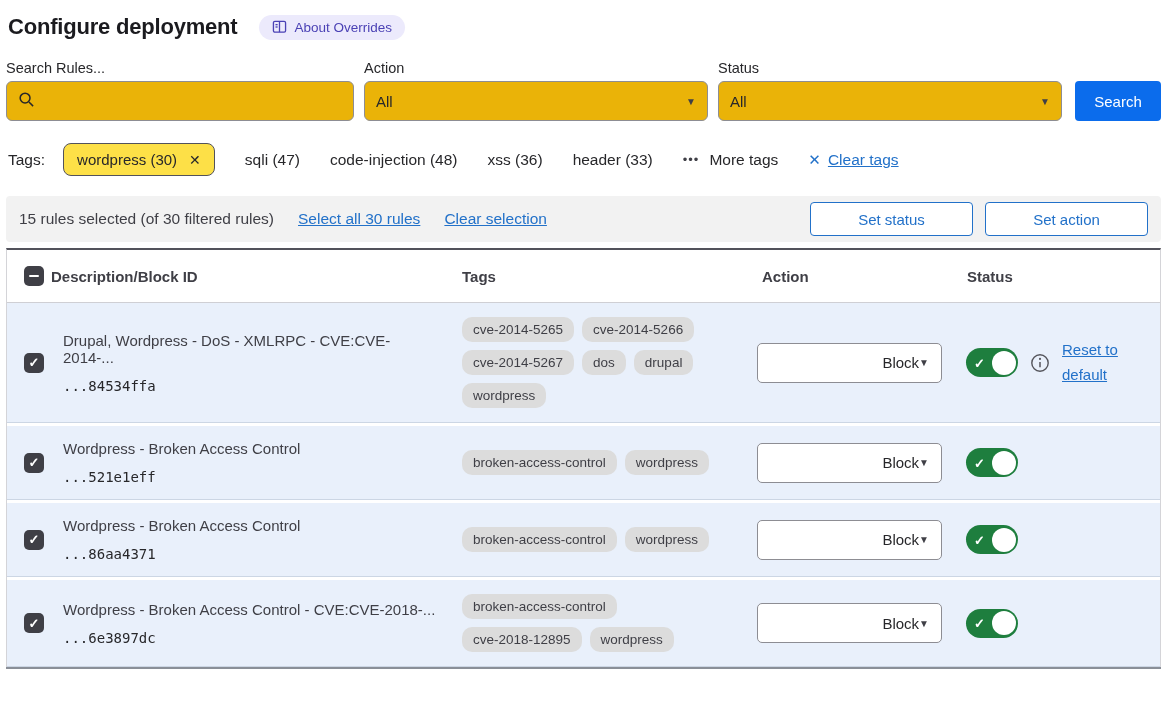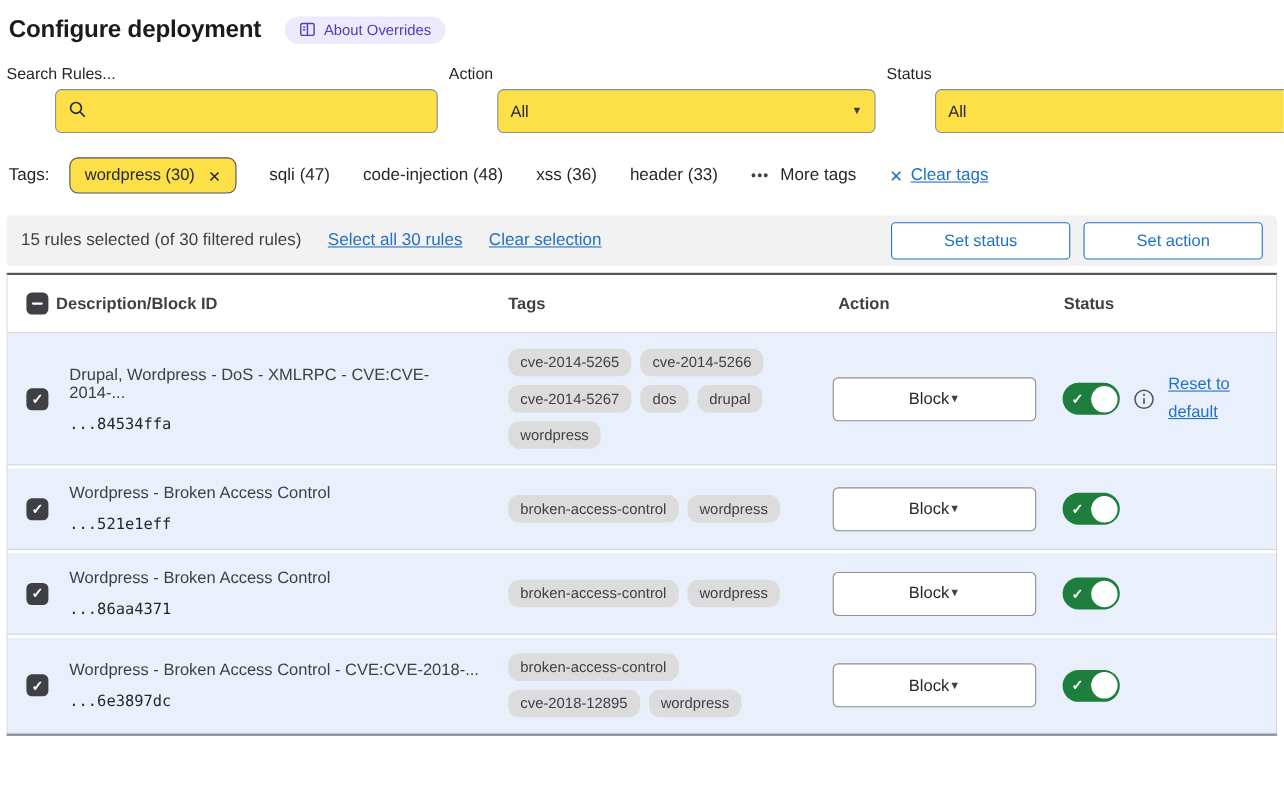--- a/index.html
+++ b/index.html
@@ -10,22 +10,22 @@
   
   .hdr { display:flex; align-items:center; gap:22px; margin:4px 2px 20px 2px; }
   .title { font-size:22px; font-weight:700; color:#1b1b1f; letter-spacing:-0.2px; }
   .badge { display:inline-flex; align-items:center; gap:7px; background:var(--badge-bg);
     color:var(--badge-fg); font-size:13.5px; padding:5px 13px; border-radius:13px; cursor:pointer; }
   .badge svg { display:block; }
 
   
   .filters { display:flex; gap:10px; margin-bottom:22px; align-items:flex-end; }
   .filter label { display:block; font-size:14.5px; color:#27272a; margin-bottom:5px; }
-  .control { height:40px; border:1px solid #8d8d93; border-radius:6px; background:#fde047;
-    display:flex; align-items:center; padding:0 11px; font-size:15px; color:#27272a;margin-left:44px; }
+  .control { height:40px; border:1px solid #8d8d93; border-radius:6px; background:#eab308;
+    display:flex; align-items:center; padding:0 11px; font-size:15px; color:#27272a; }
   .f-search { width:348px; }
   .f-select { width:344px; }
   .control.select { justify-content:space-between; cursor:pointer; }
   .caret { font-size:10px; color:#3f3f46; }
   .search-box input { border:none; outline:none; flex:1; font-size:15px; margin-left:9px;
     font-family:"Liberation Sans", sans-serif; background:transparent; }
   .search-btn { margin-left:auto; width:86px; height:40px; background:var(--accent-blue);
     color:#fff; border:none; border-radius:4px; font-size:15px; cursor:pointer;
     font-family:"Liberation Sans", sans-serif; }
 
@@ -65,21 +65,21 @@
   .t-row:last-child { margin-bottom:0; }
   .desc-cell { padding-left:12px; padding-right:14px; }
   .desc-title { font-size:15px; color:#3f3f46; margin-bottom:12px; }
   .rule-id { font-family:"DejaVu Sans Mono", monospace; font-size:14px; color:#27272a; }
   .tags-cell { padding-left:11px; }
   .tags-wrap { display:flex; flex-wrap:wrap; gap:8px; max-width:252px; }
   .row-chip { background:var(--chip-bg); border-radius:10px; padding:5px 11px; font-size:13.5px;
     color:#3f3f46; white-space:nowrap; }
   .action-cell { padding-left:6px; }
   .action-select { width:185px; height:40px; border:1px solid #8d8d93; border-radius:5px; background:#fff;
-    display:flex; align-items:center; justify-content:center; padding:0 12px; font-size:15px;
+    display:flex; align-items:center; justify-content:flex-end; padding:0 12px; font-size:15px;
     color:#27272a; cursor:pointer; }
   .status-cell { padding-left:15px; display:flex; align-items:center; gap:12px; }
   .toggle { width:52px; height:29px; background:var(--toggle-green); border-radius:15px;
     position:relative; cursor:pointer; flex:0 0 auto; }
   .toggle .tick { position:absolute; left:8px; top:50%; transform:translateY(-50%); color:#fff;
     font-size:13px; font-weight:700; }
   .toggle .knob { position:absolute; right:2.5px; top:2.5px; width:24px; height:24px;
     background:#fff; border-radius:50%; }
   .info-icon { flex:0 0 auto; cursor:pointer; display:flex; }
   .reset-link { width:64px; font-size:15px; line-height:1.65; color:var(--link-blue);

